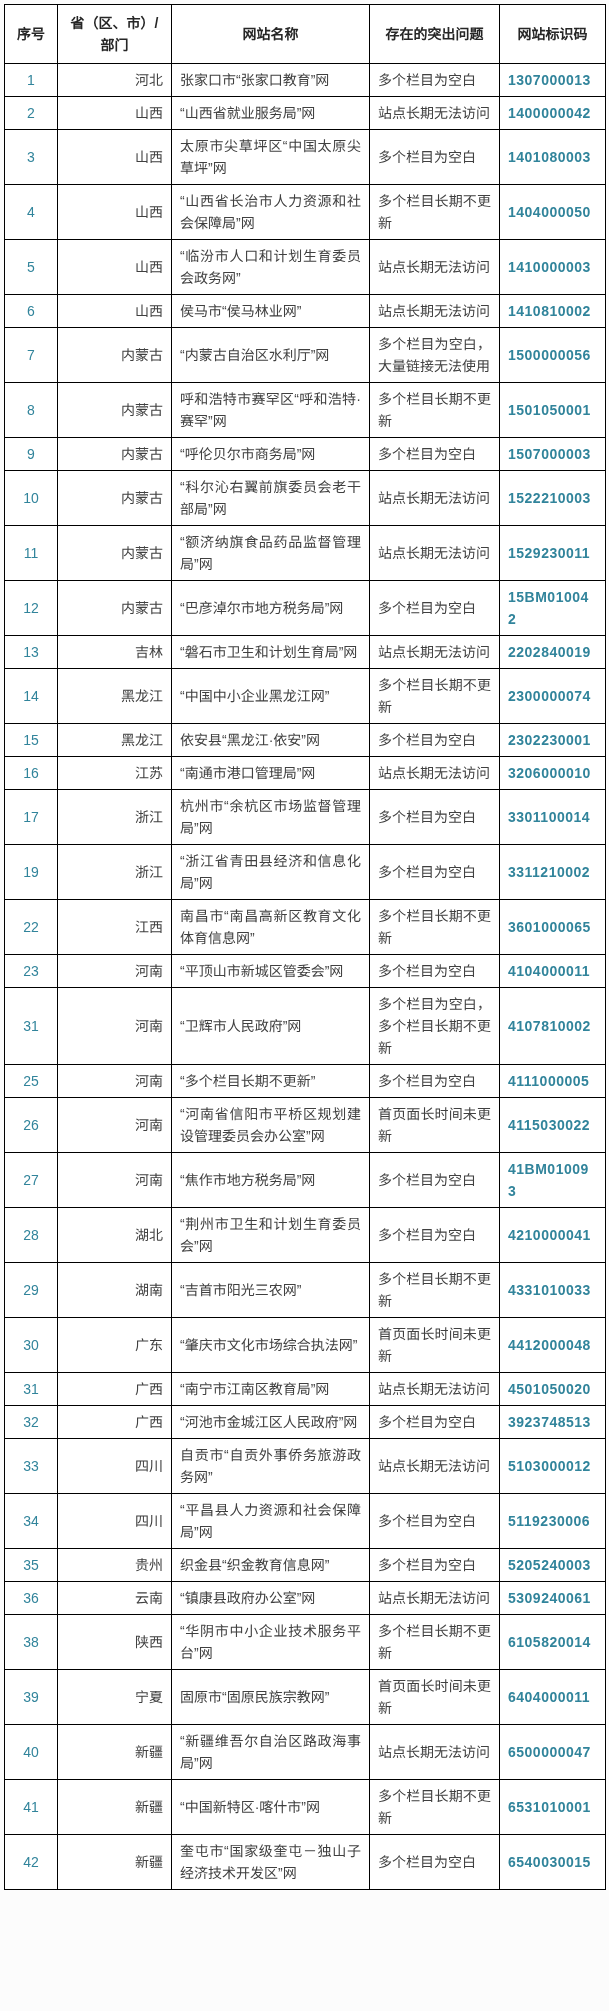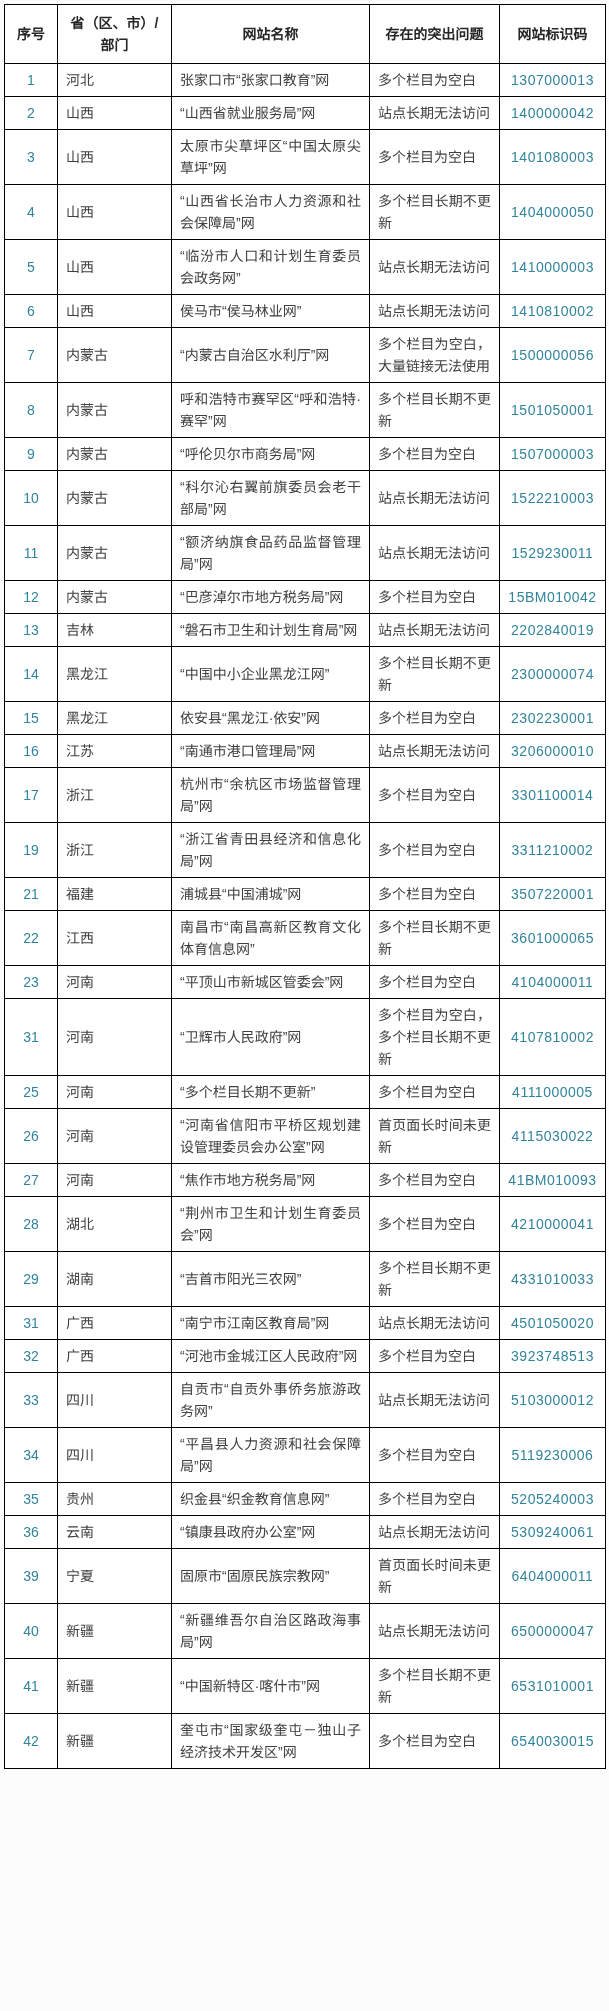--- a/index.html
+++ b/index.html
@@ -39,31 +39,32 @@
   }
   .report td {
     color: #404040;
     padding: 5px 8px;
   }
   .report td.c-num {
     text-align: center;
     color: #31849b;
   }
   .report td.c-province {
-    text-align: left;
+    text-align: right;
   }
   .report td.c-name,
   .report td.c-problem {
     text-align: justify;
     text-justify: inter-ideograph;
   }
   .report td.c-code {
-    text-align: center;
+    text-align: left;
     color: #31849b;
     letter-spacing: 0.5px;
+    font-weight: bold;
   }
 </style>
 </head>
 <body>
 
 <div class="page">
   <table class="report">
     <colgroup>
       <col style="width:53px">
       <col style="width:114px">
@@ -201,27 +202,20 @@
     <td class="c-code">3301100014</td>
   </tr>
         <tr>
     <td class="c-num">19</td>
     <td class="c-province">浙江</td>
     <td class="c-name">“浙江省青田县经济和信息化局”网</td>
     <td class="c-problem">多个栏目为空白</td>
     <td class="c-code">3311210002</td>
   </tr>
         <tr>
-    <td class="c-num">21</td>
-    <td class="c-province">福建</td>
-    <td class="c-name">浦城县“中国浦城”网</td>
-    <td class="c-problem">多个栏目为空白</td>
-    <td class="c-code">3507220001</td>
-  </tr>
-        <tr>
     <td class="c-num">22</td>
     <td class="c-province">江西</td>
     <td class="c-name">南昌市“南昌高新区教育文化体育信息网”</td>
     <td class="c-problem">多个栏目长期不更新</td>
     <td class="c-code">3601000065</td>
   </tr>
         <tr>
     <td class="c-num">23</td>
     <td class="c-province">河南</td>
     <td class="c-name">“平顶山市新城区管委会”网</td>
@@ -264,20 +258,27 @@
     <td class="c-code">4210000041</td>
   </tr>
         <tr>
     <td class="c-num">29</td>
     <td class="c-province">湖南</td>
     <td class="c-name">“吉首市阳光三农网”</td>
     <td class="c-problem">多个栏目长期不更新</td>
     <td class="c-code">4331010033</td>
   </tr>
         <tr>
+    <td class="c-num">30</td>
+    <td class="c-province">广东</td>
+    <td class="c-name">“肇庆市文化市场综合执法网”</td>
+    <td class="c-problem">首页面长时间未更新</td>
+    <td class="c-code">4412000048</td>
+  </tr>
+        <tr>
     <td class="c-num">31</td>
     <td class="c-province">广西</td>
     <td class="c-name">“南宁市江南区教育局”网</td>
     <td class="c-problem">站点长期无法访问</td>
     <td class="c-code">4501050020</td>
   </tr>
         <tr>
     <td class="c-num">32</td>
     <td class="c-province">广西</td>
     <td class="c-name">“河池市金城江区人民政府”网</td>
@@ -304,20 +305,27 @@
     <td class="c-name">织金县“织金教育信息网”</td>
     <td class="c-problem">多个栏目为空白</td>
     <td class="c-code">5205240003</td>
   </tr>
         <tr>
     <td class="c-num">36</td>
     <td class="c-province">云南</td>
     <td class="c-name">“镇康县政府办公室”网</td>
     <td class="c-problem">站点长期无法访问</td>
     <td class="c-code">5309240061</td>
+  </tr>
+        <tr>
+    <td class="c-num">38</td>
+    <td class="c-province">陕西</td>
+    <td class="c-name">“华阴市中小企业技术服务平台”网</td>
+    <td class="c-problem">多个栏目长期不更新</td>
+    <td class="c-code">6105820014</td>
   </tr>
         <tr>
     <td class="c-num">39</td>
     <td class="c-province">宁夏</td>
     <td class="c-name">固原市“固原民族宗教网”</td>
     <td class="c-problem">首页面长时间未更新</td>
     <td class="c-code">6404000011</td>
   </tr>
         <tr>
     <td class="c-num">40</td>

